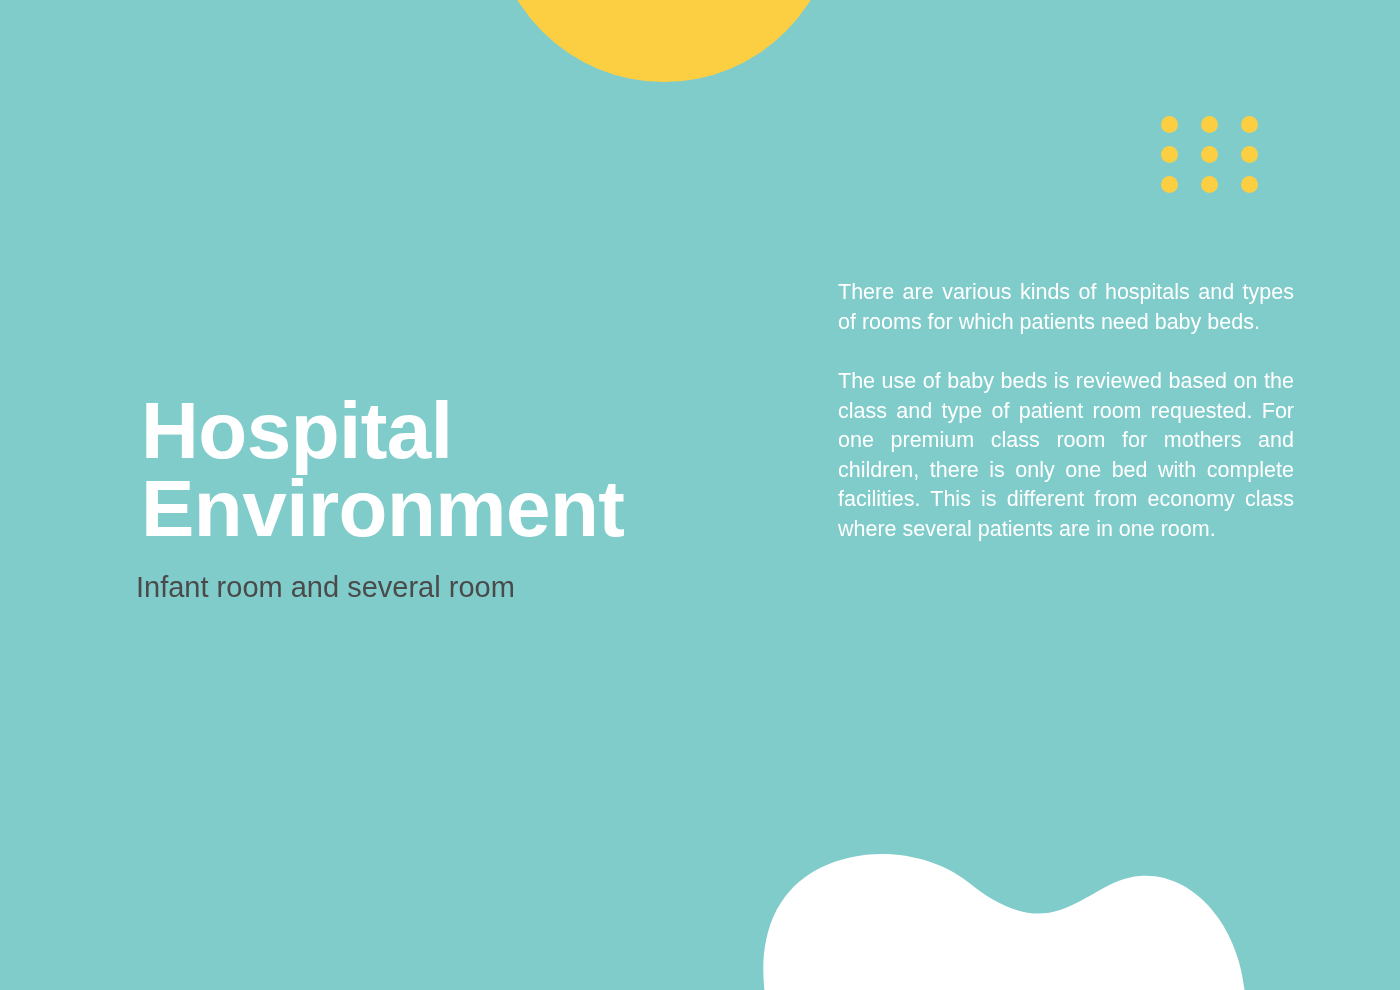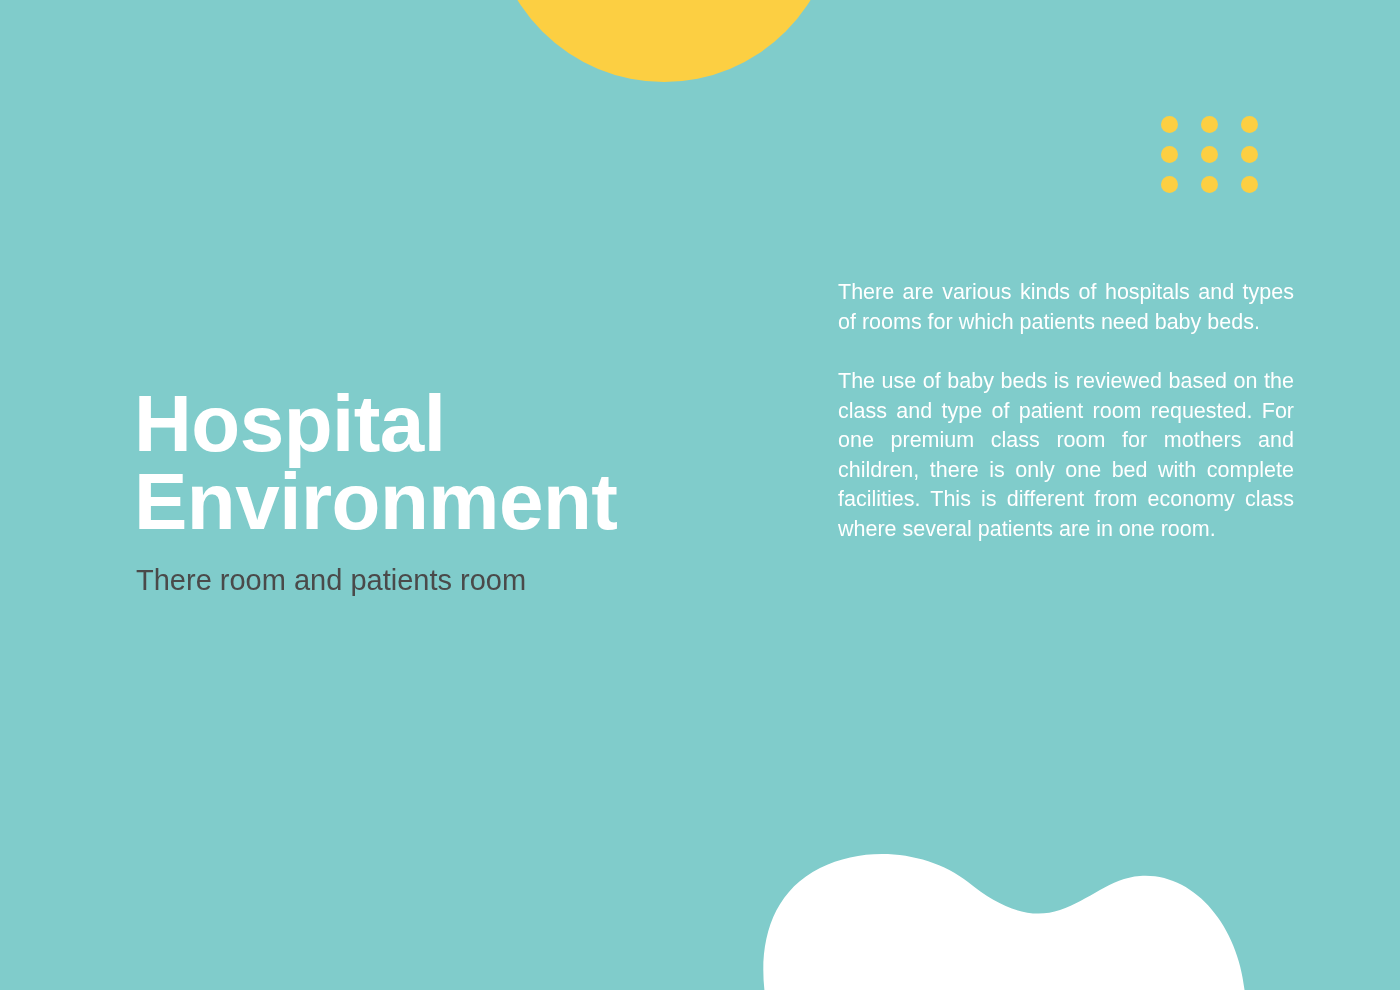--- a/index.html
+++ b/index.html
@@ -60,21 +60,21 @@
   }
 
   
   .title-block {
     position: absolute;
     left: 134px;
     top: 385px;
     width: 620px;
   }
   .slide-title {
-    margin: 0;
+    margin: 7px;
     color: #ffffff;
     font-size: 80px;
     font-weight: 700;
     line-height: 0.98;
     letter-spacing: -0.5px;
     white-space: pre-line;
   }
   .slide-subtitle {
     margin: 22px 0 0 2px;
     color: #4A4A4A;
@@ -132,21 +132,21 @@
              C 868 24, 930 32, 968 62
              C 1000 88, 1030 100, 1060 90
              C 1090 80, 1110 58, 1140 56
              C 1195 52, 1240 108, 1245 175
              Z" fill="#FFFFFF"></path>
   </svg>
 
   <div class="title-block">
     <h1 class="slide-title">Hospital
 Environment</h1>
-    <p class="slide-subtitle">There room and patients room</p>
+    <p class="slide-subtitle">Infant room and several room</p>
   </div>
 
   <div class="body-column">
     <p class="body-paragraph no-justify-last">There are various kinds of hospitals and types of rooms for which patients need baby beds.</p>
     <p class="body-paragraph no-justify-last">The use of baby beds is reviewed based on the class and type of patient room requested. For one premium class room for mothers and children, there is only one bed with complete facilities. This is different from economy class where several patients are in one room.</p>
   </div>
 
 </div>
 
 </body></html>

